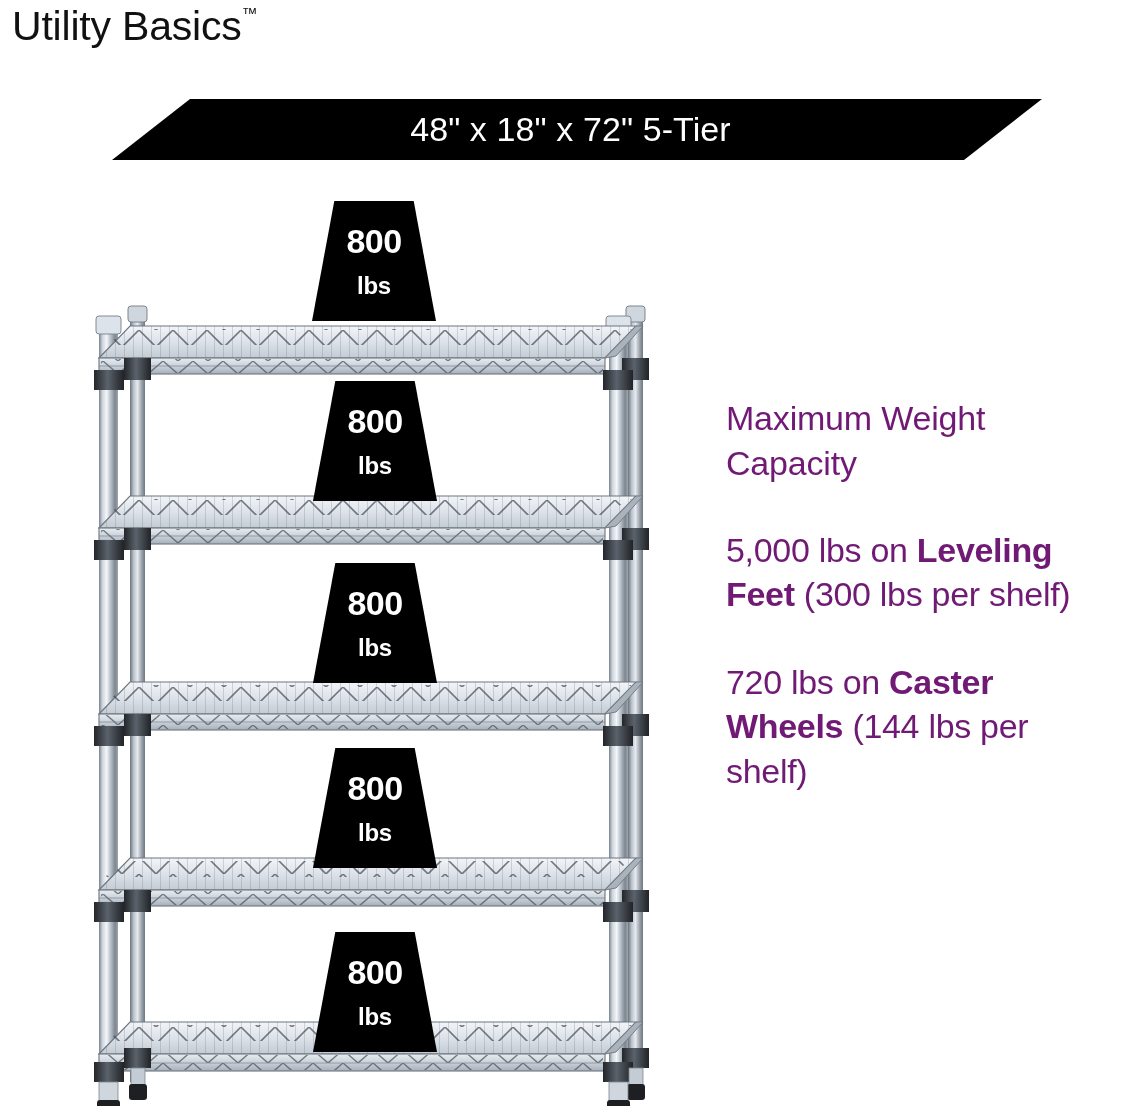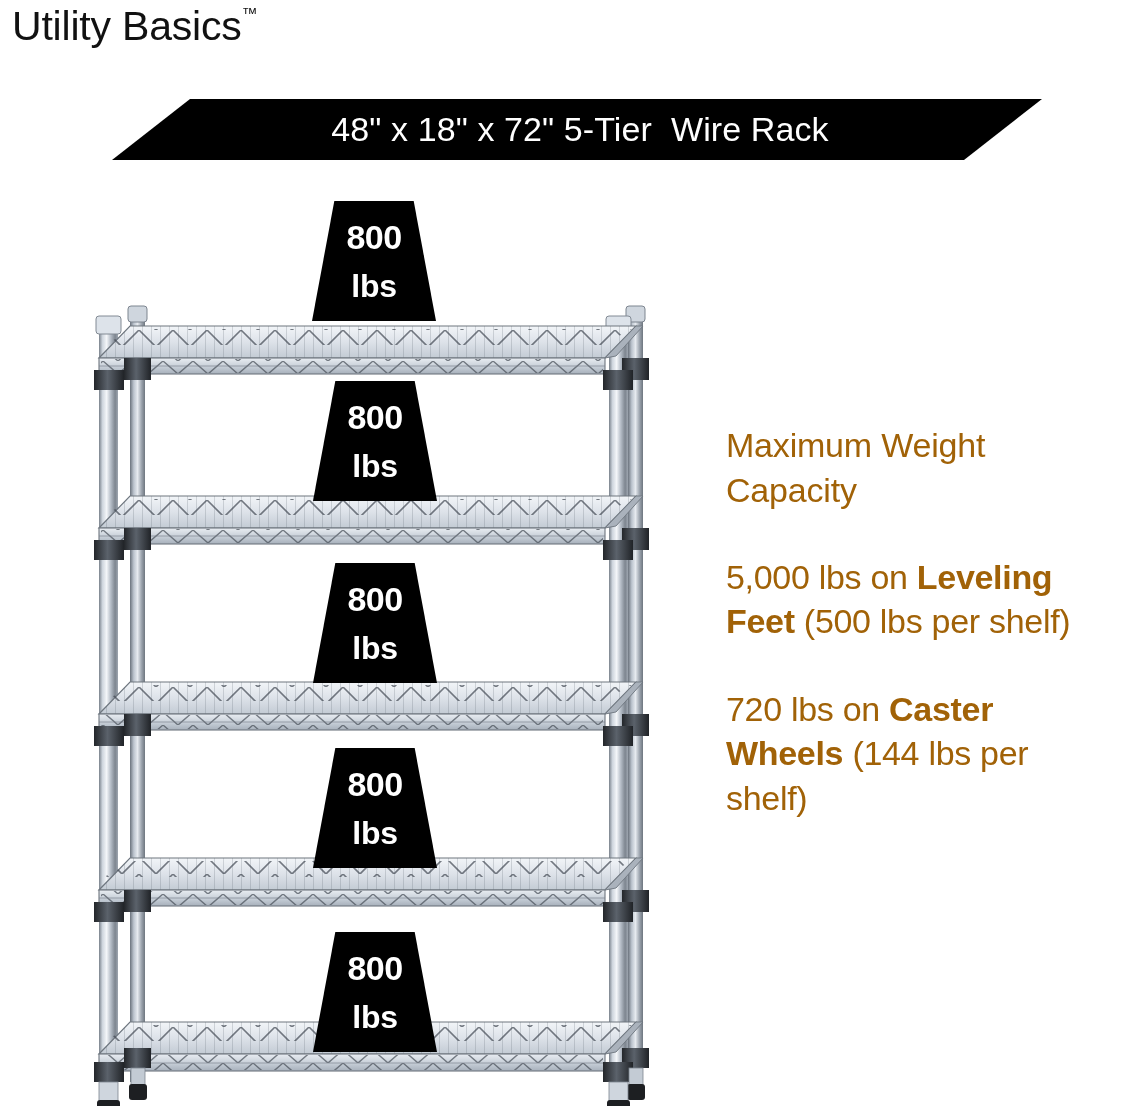--- a/index.html
+++ b/index.html
@@ -65,23 +65,23 @@
     letter-spacing: 0.1px;
     white-space: nowrap;
     padding-left: 6px;
   }
   .banner-text b { font-weight: 700; }
 
   
   .copy {
     position: absolute;
     left: 726px;
-    top: 423px;
+    top: 396px;
     width: 382px;
-    color: #a16207;
+    color: #701a75;
   }
   .copy h2 {
     font-size: 34px;
     font-weight: 400;
     line-height: 1.32;
     letter-spacing: -0.2px;
     margin-bottom: 42px;
   }
   .copy p {
     font-size: 34px;
@@ -117,42 +117,42 @@
     justify-content: center;
     font-weight: 700;
     line-height: 1.0;
   }
   .badge .n {
     font-size: 34px;
     letter-spacing: -0.5px;
     margin-bottom: 16px;
   }
   .badge .u {
-    font-size: 32px;
+    font-size: 24px;
     letter-spacing: -0.3px;
   }
 
   .badge.b1 { left: 312px; top: 201px; }
   .badge.b2 { left: 313px; top: 381px; }
   .badge.b3 { left: 313px; top: 563px; }
   .badge.b4 { left: 313px; top: 748px; }
   .badge.b5 { left: 313px; top: 932px; }
 </style>
 </head>
 <body>
 
 <div id="page">
 
   <div class="brand">
     <span>Utility Basics</span><span class="tm">™</span>
   </div>
 
   <div class="banner">
     <div class="banner-text">
-      <span>48" x 18" x 72"</span>&nbsp;<span>5-Tier</span>&nbsp;&nbsp;<span>Wire Rack</span>
+      <span>48" x 18" x 72"</span>&nbsp;<span>5-Tier</span>&nbsp;&nbsp;
     </div>
   </div>
 
   <div class="rack">
     <svg width="576" height="810" viewBox="0 0 576 810">
       <defs>
         <linearGradient id="postG" x1="0" y1="0" x2="1" y2="0">
           <stop offset="0" stop-color="#79818b"></stop>
           <stop offset="0.18" stop-color="#ced5dd"></stop>
           <stop offset="0.40" stop-color="#f4f6f9"></stop>
@@ -311,17 +311,17 @@
     <span class="n">800</span>
     <span class="u">lbs</span>
   </div>
   <div class="badge b5">
     <span class="n">800</span>
     <span class="u">lbs</span>
   </div>
 
   <div class="copy">
     <h2>Maximum Weight Capacity</h2>
-    <p><span>5,000 lbs on </span><b>Leveling Feet</b><span> (500 lbs per shelf)</span></p>
+    <p><span>5,000 lbs on </span><b>Leveling Feet</b><span> (300 lbs per shelf)</span></p>
     <p><span>720 lbs on </span><b>Caster Wheels</b><span> (144 lbs per shelf)</span></p>
   </div>
 
 </div>
 
 </body></html>

